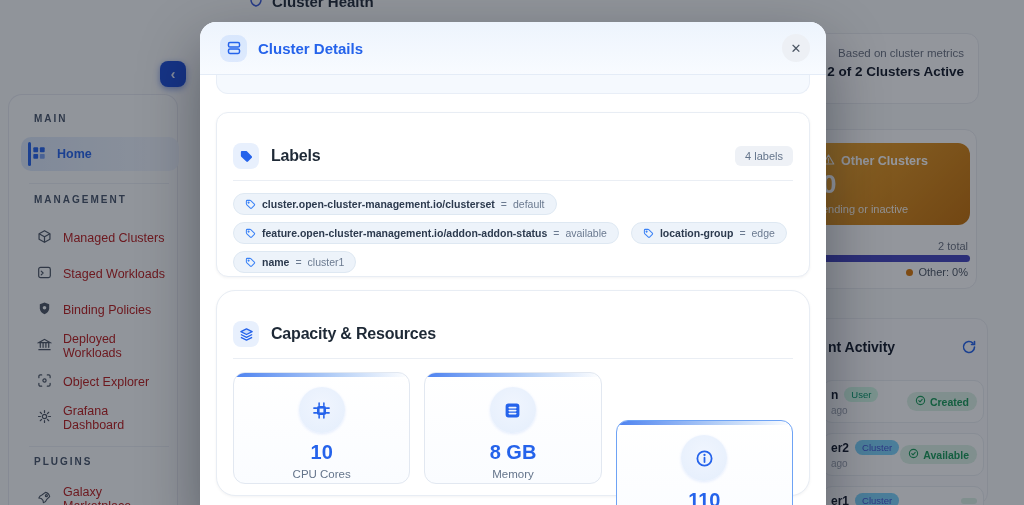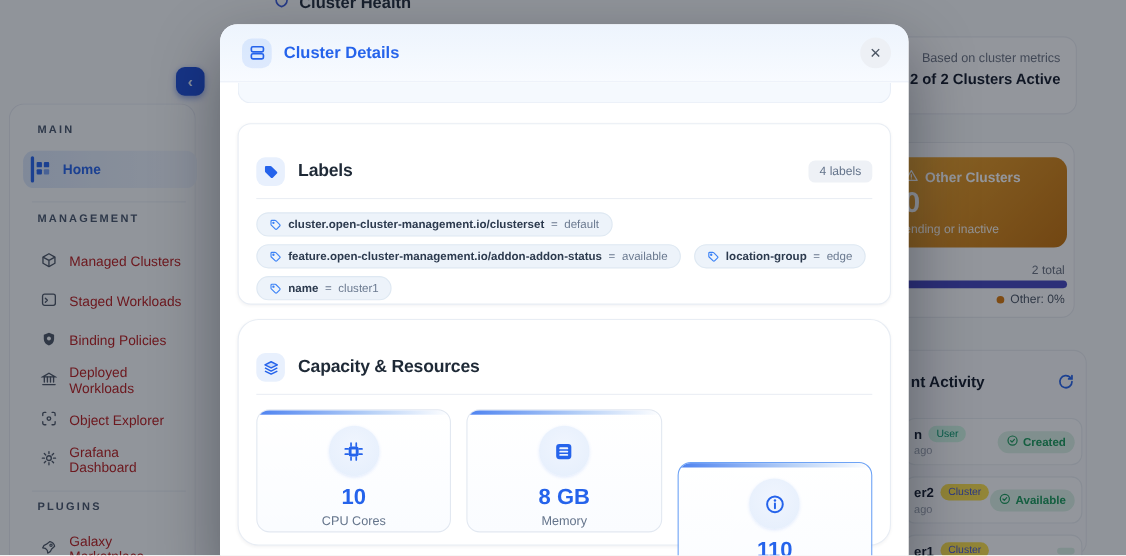--- a/index.html
+++ b/index.html
@@ -54,21 +54,21 @@
     border:1px solid #ebedf1; border-radius:12px; }
   .activity-title { position:absolute; left:828px; top:339px; font-size:14px; font-weight:700; color:#111827; }
   .refresh-btn { position:absolute; left:958px; top:336px; width:22px; height:22px; color:#2563eb;
     display:flex; align-items:center; justify-content:center; cursor:pointer; }
   .act-row { position:absolute; left:822px; width:162px; height:43px; background:#fff; border:1px solid #ebeef2;
     border-radius:10px; cursor:pointer; }
   .act-name-line { position:absolute; left:8px; top:6px; display:flex; align-items:center; gap:6px; }
   .act-name { font-size:12px; font-weight:700; color:#111827; }
   .type-badge { font-size:9.5px; font-weight:400; padding:2px 7px; border-radius:8px; }
   .type-badge.user { background:#d1fae5; color:#059669; }
-  .type-badge.cluster { background:#fde047; color:#4455d4; }
+  .type-badge.cluster { background:#7dd3fc; color:#4455d4; }
   .act-time { position:absolute; left:8px; top:24px; font-size:10px; color:#9ca3af; }
   .status-badge { position:absolute; right:6px; top:11px; display:flex; align-items:center; gap:4px;
     background:#dcf2e5; color:#189a58; font-size:10.5px; font-weight:600; padding:3px 8px; border-radius:10px; }
 
   
   .overlay { position:absolute; inset:0; background:rgba(16,22,35,.45); z-index:5; }
 
   
   .modal { position:absolute; left:200px; top:22px; width:626px; height:500px; background:#fff;
     border-radius:16px; z-index:10; box-shadow:0 24px 60px rgba(2,8,20,.38); overflow:hidden; }

